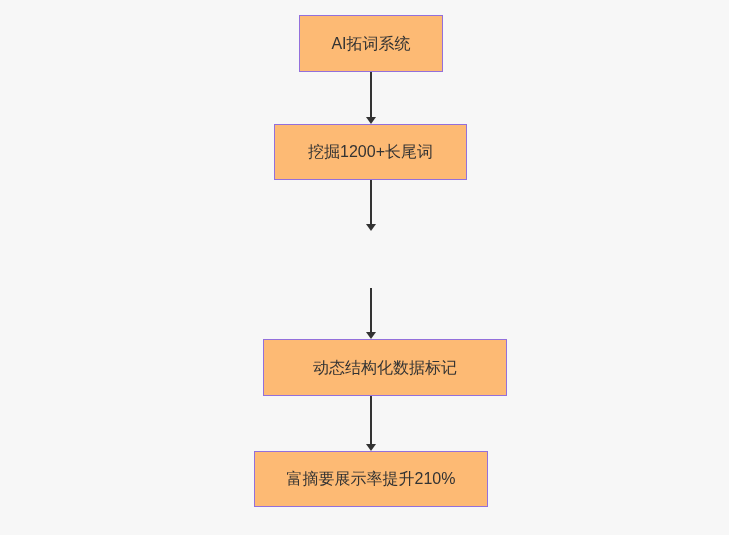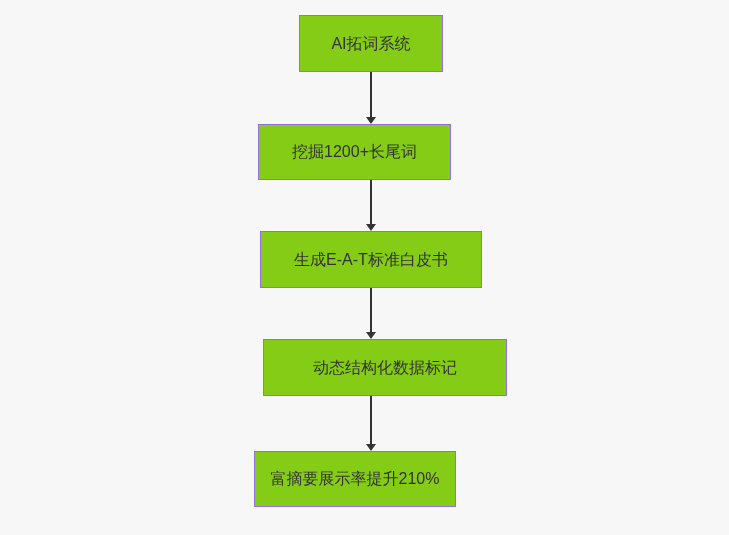--- a/index.html
+++ b/index.html
@@ -11,35 +11,35 @@
   .canvas {
     position: relative;
     width: 729px;
     height: 535px;
     background: #f7f7f7;
     overflow: hidden;
   }
   .node {
     position: absolute;
     box-sizing: border-box;
-    background: #84cc16;
+    background: #fdba74;
     border: 1.5px solid #9370db;
     color: #333333;
     font-size: 16px;
     display: flex;
     align-items: center;
     justify-content: center;
     text-align: center;
     line-height: 1.2;
   }
   .node-1 { left: 299px; top: 15px;  width: 144px; height: 57px; }
-  .node-2 { left: 258px; top: 124px; width: 193px; height: 56px; }
+  .node-2 { left: 274px; top: 124px; width: 193px; height: 56px; }
   .node-3 { left: 260px; top: 231px; width: 222px; height: 57px; }
   .node-4 { left: 263px; top: 339px; width: 244px; height: 57px; }
-  .node-5 { left: 254px; top: 451px; width: 202px; height: 56px; }
+  .node-5 { left: 254px; top: 451px; width: 234px; height: 56px; }
 
   .edge {
     position: absolute;
     left: 366px;
     width: 10px;
   }
   .edge-1 { top: 72px;  height: 52px; }
   .edge-2 { top: 180px; height: 51px; }
   .edge-3 { top: 288px; height: 51px; }
   .edge-4 { top: 396px; height: 55px; }
@@ -78,23 +78,20 @@
 
   <div class="node node-2">
     <span>挖掘1200+长尾词</span>
   </div>
 
   <div class="edge edge-2">
     <div class="line"></div>
     <div class="head"></div>
   </div>
 
-  <div class="node node-3">
-    <span>生成E-A-T标准白皮书</span>
-  </div>
 
   <div class="edge edge-3">
     <div class="line"></div>
     <div class="head"></div>
   </div>
 
   <div class="node node-4">
     <span>动态结构化数据标记</span>
   </div>
 

